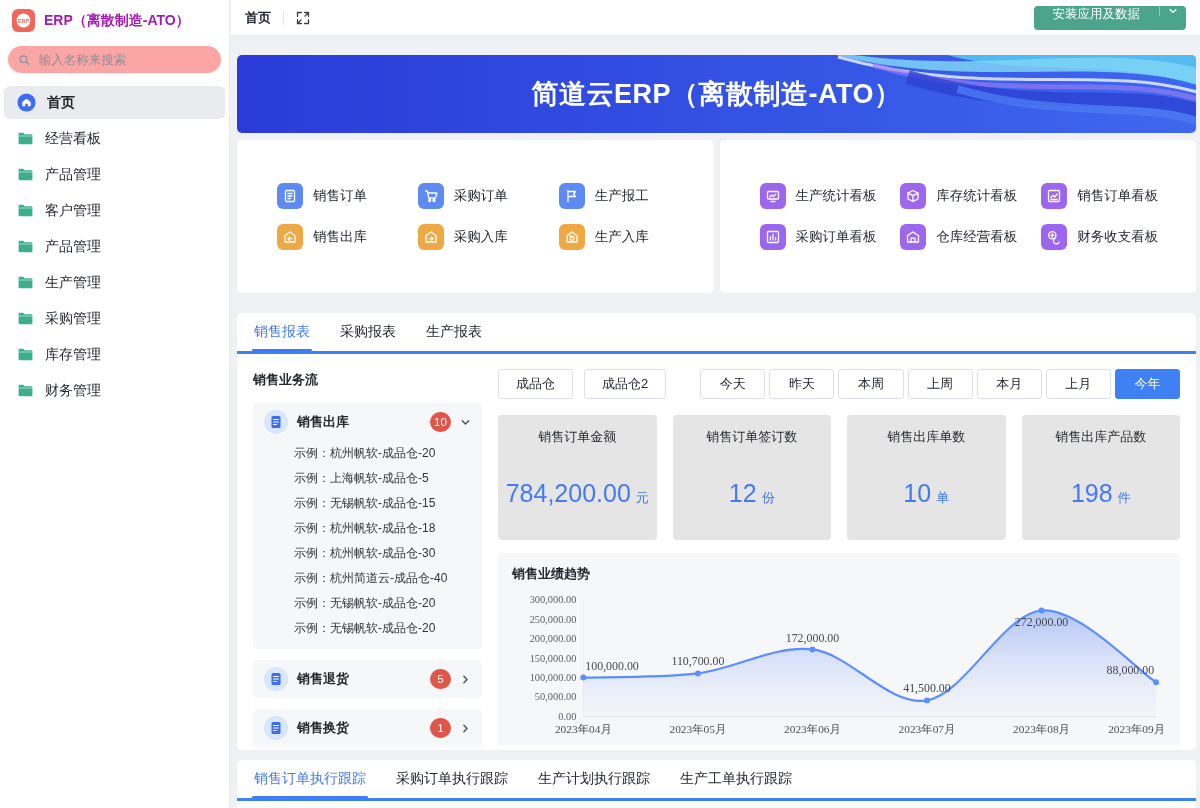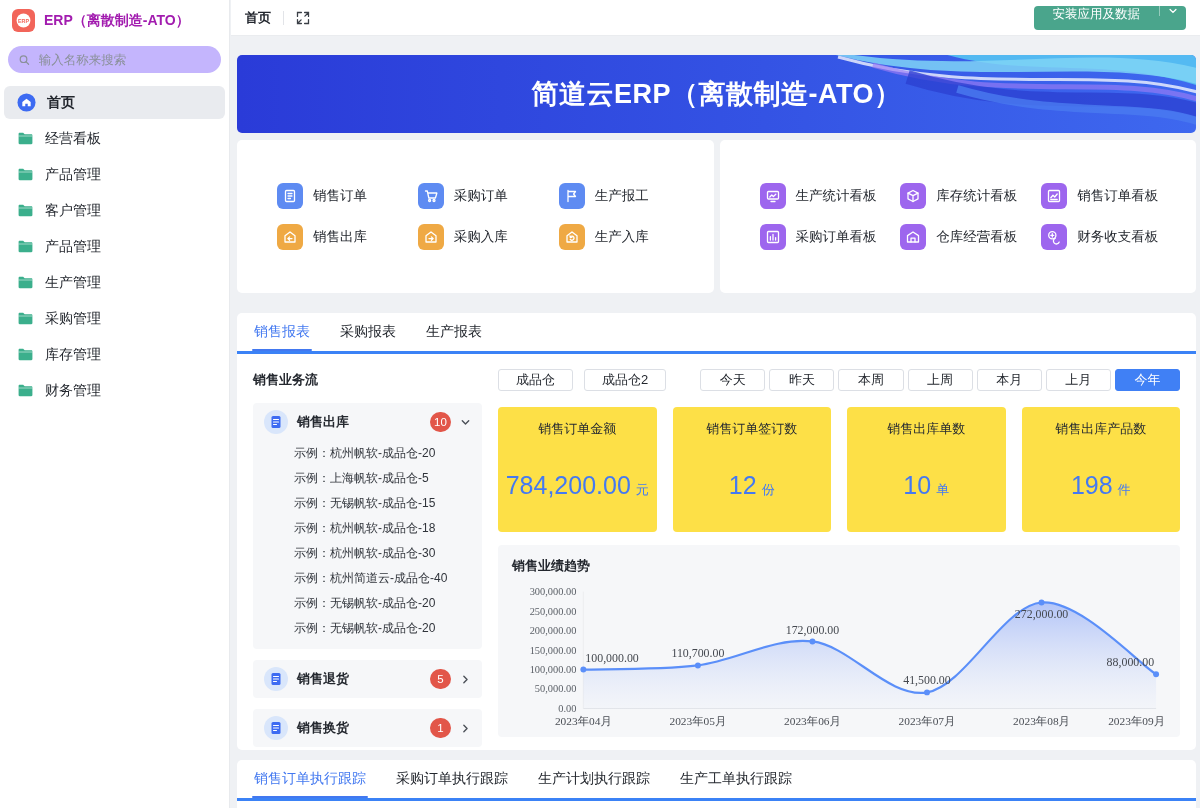--- a/index.html
+++ b/index.html
@@ -7,21 +7,21 @@
   body{width:1200px;height:808px;overflow:hidden;position:relative;background:#EFF1F4;
        font-family:"Liberation Sans","DejaVu Sans",sans-serif;color:#23272E;}
 
   
   .sidebar{position:absolute;left:0;top:0;width:230px;height:808px;background:#fff;
            border-right:1px solid #E8EAED;z-index:3}
   .logo-row{display:flex;align-items:center;gap:9px;padding:9px 12px 7px}
   .logo-badge{width:23px;height:23px;border-radius:6px;background:#F2655A;flex:none;
               display:flex;align-items:center;justify-content:center}
   .app-title{font-size:14px;font-weight:700;color:#a21caf;white-space:nowrap}
-  .search-box{margin:7px 8px 13px;height:27px;background:#c4b5fd;border-radius:14px;
+  .search-box{margin:7px 8px 13px;height:27px;background:#fca5a5;border-radius:14px;
               display:flex;align-items:center;padding:0 10px;gap:6px}
   .search-box input{border:0;background:transparent;outline:none;font-size:12.5px;color:#333;width:100%;
                     font-family:inherit}
   .search-box input::placeholder{color:#8A9099}
   .side-item{display:flex;align-items:center;gap:11px;height:33px;margin:3px 4px;padding:0 13px;
              border-radius:6px;font-size:14px;color:#23272E;cursor:pointer}
   .side-item.active{background:#E9EBEF;font-weight:600}
   .side-item svg{flex:none}
 
   
@@ -66,29 +66,29 @@
   .fg-head{display:flex;align-items:center;height:38px;padding:0 11px;gap:9px;cursor:pointer}
   .fg-label{font-size:13px;font-weight:600;flex:1}
   .badge{min-width:21px;height:20px;border-radius:10px;background:#E25649;color:#fff;font-size:11.5px;
          display:flex;align-items:center;justify-content:center;padding:0 4px;flex:none}
   .fg-items{padding-bottom:8px}
   .fg-item{height:25px;line-height:25px;padding-left:41px;font-size:12px;color:#30343B;cursor:pointer;
            white-space:nowrap;overflow:hidden}
 
   .right-col{flex:1;min-width:0}
   .filters-row{display:flex;margin-bottom:16px}
-  .f-btn{height:22px;border:1px solid #DCDFE5;background:#fff;border-radius:3px;font-size:13px;color:#23272E;
+  .f-btn{height:30px;border:1px solid #DCDFE5;background:#fff;border-radius:3px;font-size:13px;color:#23272E;
          display:flex;align-items:center;justify-content:center;cursor:pointer}
   .wh-btn{padding:0 17px;margin-right:11px}
   .periods{display:flex;gap:4px;flex:1;margin-left:23px}
   .p-btn{flex:1}
   .p-btn.active{background:#4080F5;border-color:#4080F5;color:#fff}
 
   .stats-row{display:flex;gap:16px;margin-bottom:13px}
-  .stat-card{flex:1;background:#fde047;border-radius:4px;height:125px;text-align:center;padding-top:13px}
+  .stat-card{flex:1;background:#e5e5e5;border-radius:4px;height:125px;text-align:center;padding-top:13px}
   .stat-label{font-size:13px;color:#262A31;font-weight:500}
   .stat-value-row{margin-top:33px;color:#4479F2;white-space:nowrap}
   .stat-value{font-size:25px;font-weight:500}
   .stat-unit{font-size:13px;margin-left:5px}
 
   .chart-card{background:#F6F7F9;border-radius:4px;height:192px;padding:12px 14px 0}
   .chart-title{font-size:13px;font-weight:600;margin-bottom:2px}
   .chart-card svg{display:block;width:100%}
   .tick{font:10.5px "Liberation Serif","DejaVu Serif",serif;fill:#5A5F66}
   .xlab{font:11.5px "Liberation Serif","DejaVu Serif",serif;fill:#4A4E55}

